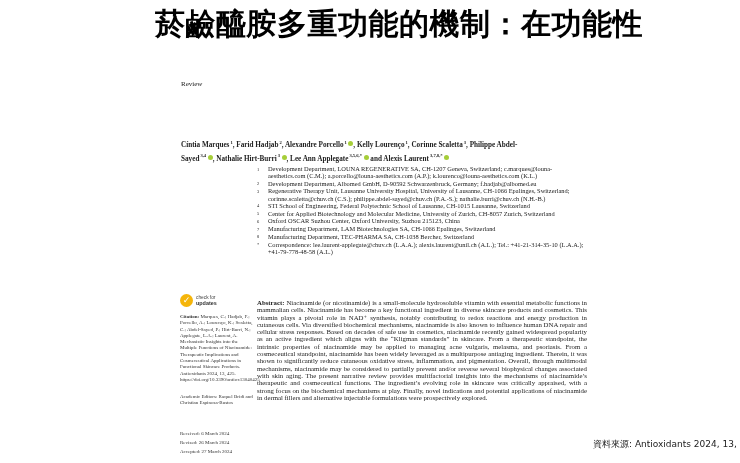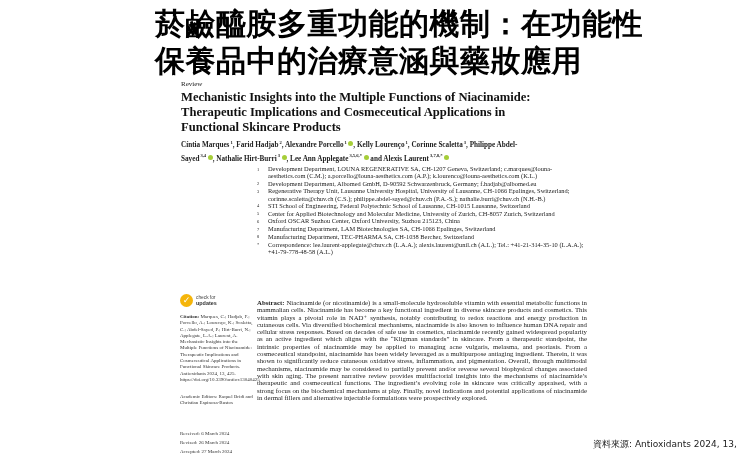--- a/index.html
+++ b/index.html
@@ -72,26 +72,24 @@
     font-size:9px; color:#222; white-space:nowrap;
   }
 </style>
 </head>
 <body>
 
 <div id="canvas">
 
   <div class="cn-title">
     <div>菸鹼醯胺多重功能的機制：在功能性</div>
-    <div>保養品中的治療意涵與藥妝應用</div>
   </div>
 
   <div class="review-label">Review</div>
 
-  <div class="paper-title">Mechanistic Insights into the Multiple Functions of Niacinamide: Therapeutic Implications and Cosmeceutical Applications in Functional Skincare Products</div>
 
   <div class="authors">
     <span><span>Cíntia Marques</span><sup>1</sup><span>, </span></span><span><span>Farid Hadjab</span><sup>2</sup><span>, </span></span><span><span>Alexandre Porcello</span><sup>1</sup><span class="orcid"></span><span>, </span></span><span><span>Kelly Lourenço</span><sup>1</sup><span>, </span></span><span><span>Corinne Scaletta</span><sup>3</sup><span>, </span></span><span><span>Philippe Abdel-Sayed</span><sup>3,4</sup><span class="orcid"></span><span>, </span></span><span><span>Nathalie Hirt-Burri</span><sup>3</sup><span class="orcid"></span><span>, </span></span><span><span>Lee Ann Applegate</span><sup>3,5,6,*</sup><span class="orcid"></span><span> and </span></span><span><span>Alexis Laurent</span><sup>3,7,8,*</sup><span class="orcid"></span></span>
   </div>
 
   <div class="affiliations">
     <div class="aff-row">
       <sup class="aff-num">1</sup>
       <div class="aff-text">Development Department, LOUNA REGENERATIVE SA, CH-1207 Geneva, Switzerland; c.marques@louna-aesthetics.com (C.M.); a.porcello@louna-aesthetics.com (A.P.); k.lourenco@louna-aesthetics.com (K.L.)</div>
     </div>

